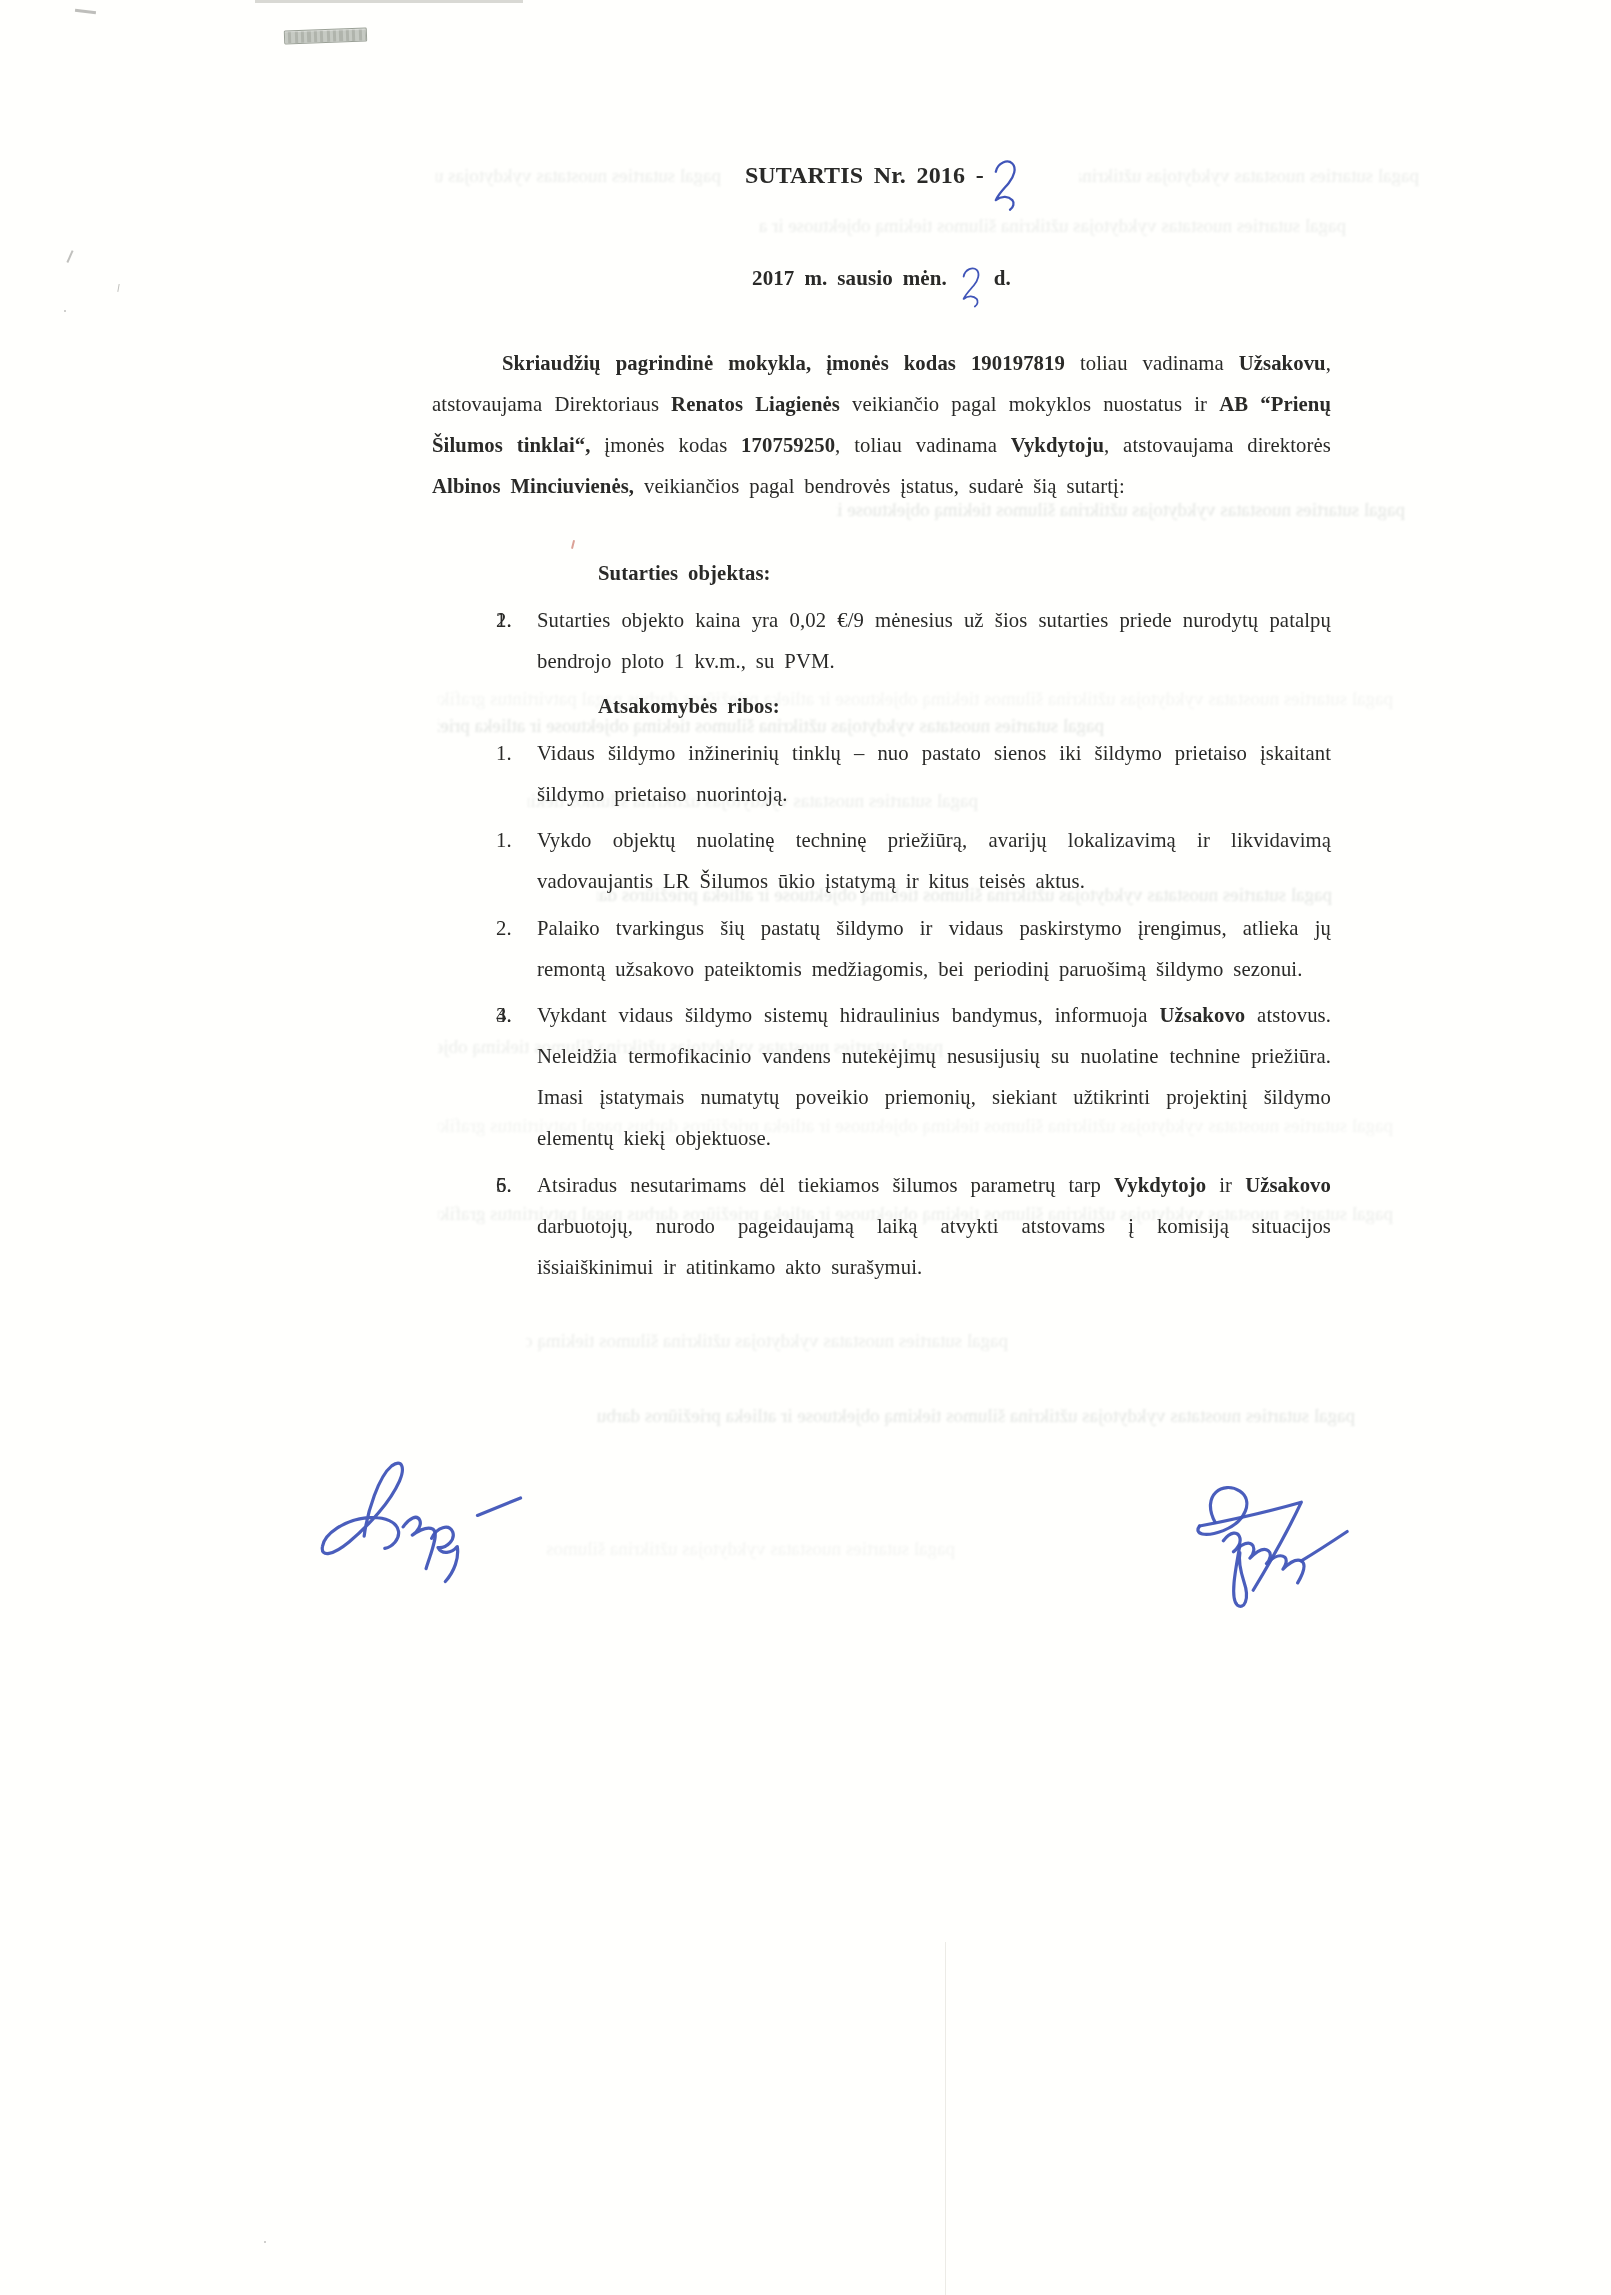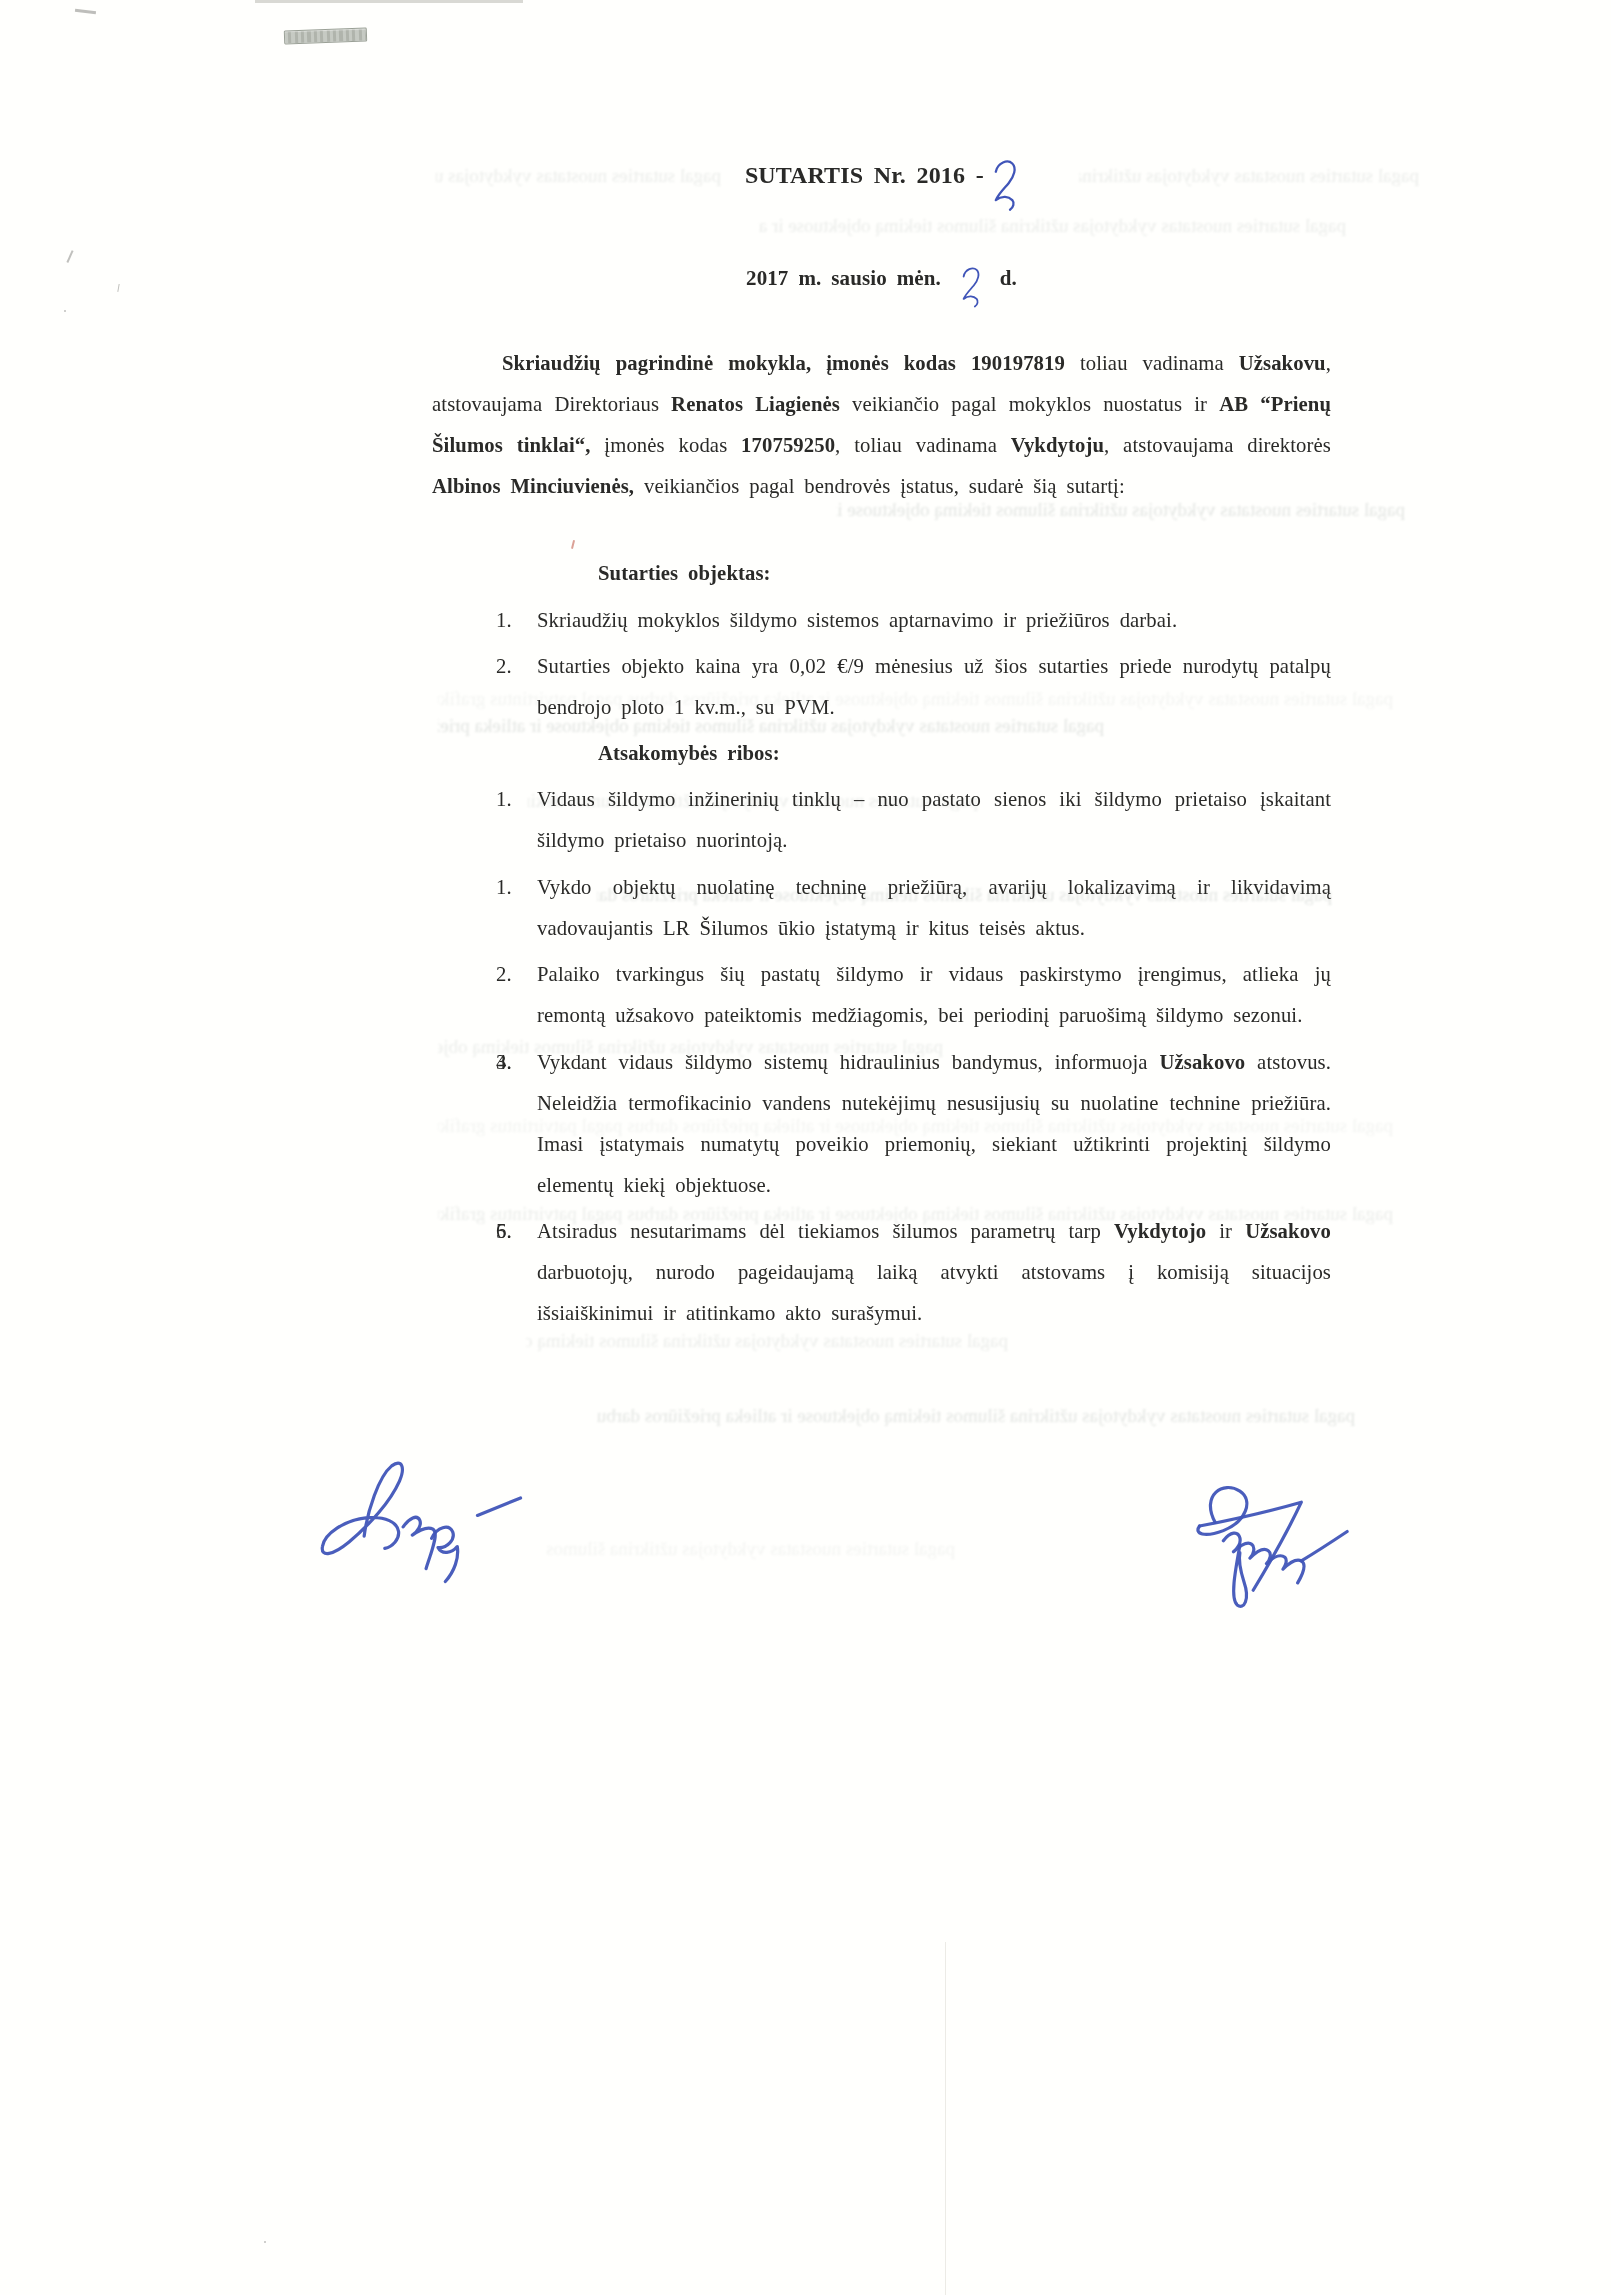--- a/index.html
+++ b/index.html
@@ -18,21 +18,21 @@
 
   
   .ghost{position:absolute;white-space:nowrap;overflow:hidden;height:24px;font-size:19px;
          color:#79857f;transform:scaleX(-1);filter:blur(1.1px);z-index:1;pointer-events:none;}
   .g1{opacity:.09}.g2{opacity:.15}.g3{opacity:.21}
 
   
   .column{position:absolute;left:432px;top:155px;width:899px;z-index:2;
           font-size:20.7px;line-height:41px;letter-spacing:0.1px;word-spacing:4.6px;}
   .title-row{display:flex;justify-content:center;align-items:flex-start;font-weight:bold;font-size:24px;gap:7.3px;}
-  .date-row{display:flex;justify-content:center;align-items:flex-start;font-weight:bold;font-size:21px;margin-top:33px;gap:19px;}
+  .date-row{display:flex;justify-content:center;align-items:flex-start;font-weight:bold;font-size:21px;margin-top:33px;gap:13px;}
   .hand2{flex:0 0 auto;}
   .intro{margin-top:20px;text-align:justify;text-indent:70px;}
   .heading{font-weight:bold;margin:4.6px 0 0 166px;}
   .sections > .heading:first-child{margin-top:46px;}
   .item{position:relative;margin-top:5.5px;}
   .item .num{position:absolute;left:64px;top:0;}
   .item .itext{margin-left:105px;text-align:justify;}
   b{font-weight:bold;font-family:Liberation Serif, serif;}
 
   .sig{position:absolute;z-index:3;}
@@ -90,21 +90,20 @@
       </span>
       <span>d.</span>
     </div>
 
     <div class="intro"><b>Skriaudžių pagrindinė mokykla, įmonės kodas 190197819 </b><span>toliau vadinama </span><b>Užsakovu</b><span>, atstovaujama Direktoriaus </span><b>Renatos Liagienės </b><span>veikiančio pagal mokyklos nuostatus ir </span><b>AB “Prienų Šilumos tinklai“, </b><span>įmonės kodas </span><b>170759250</b><span>, toliau vadinama </span><b>Vykdytoju</b><span>, atstovaujama direktorės </span><b>Albinos Minciuvienės,</b><span> veikiančios pagal bendrovės įstatus, sudarė šią sutartį:</span></div>
 
     <div class="sections">
         <div class="heading">Sutarties objektas:</div>
         <div class="item">
           <span class="num">1.</span>
-          <div class="itext"><span>Skriaudžių mokyklos šildymo sistemos aptarnavimo ir priežiūros darbai.</span></div>
         </div>
         <div class="item">
           <span class="num">2.</span>
           <div class="itext"><span>Sutarties objekto kaina yra 0,02 €/9 mėnesius už šios sutarties priede nurodytų patalpų bendrojo ploto 1 kv.m., su PVM.</span></div>
         </div>
         <div class="heading">Atsakomybės ribos:</div>
         <div class="item">
           <span class="num">1.</span>
           <div class="itext"><span>Vidaus šildymo inžinerinių tinklų – nuo pastato sienos iki šildymo prietaiso įskaitant šildymo prietaiso nuorintoją.</span></div>
         </div>

